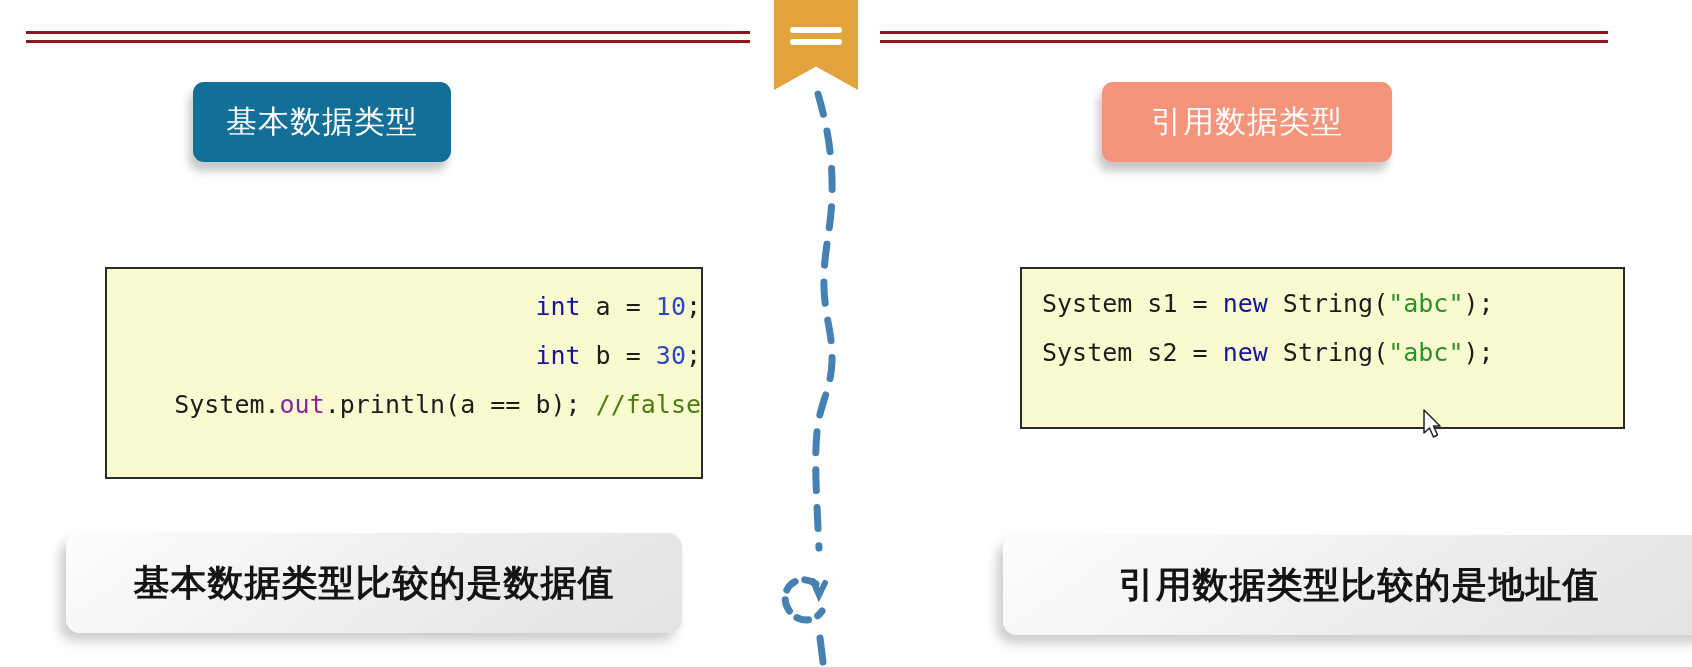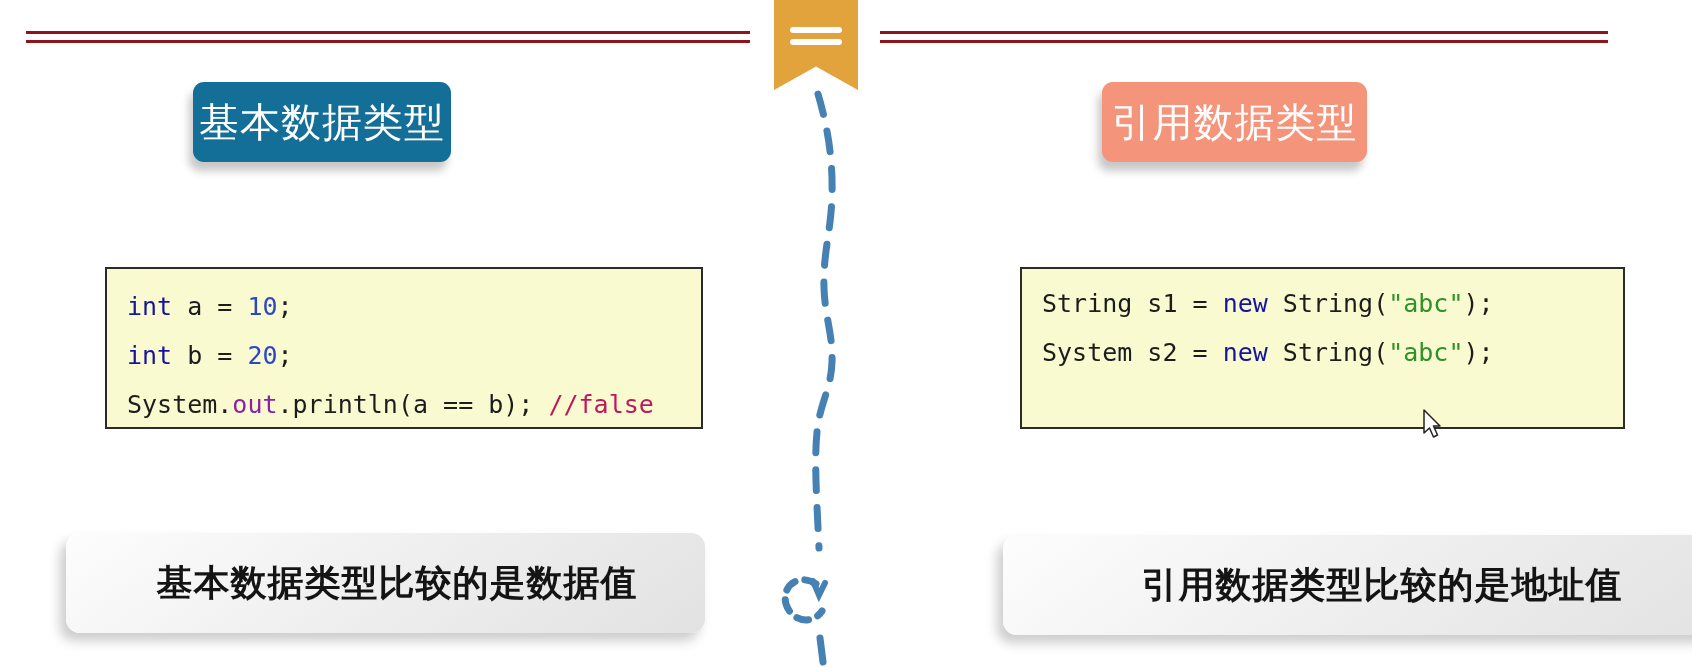--- a/index.html
+++ b/index.html
@@ -18,47 +18,47 @@
     position:absolute;left:774px;top:0;width:84px;height:90px;background:#E2A33C;
     clip-path:polygon(0 0,100% 0,100% 100%,50% 74%,0 100%);
     filter:drop-shadow(0 3px 3px rgba(0,0,0,0.25));
   }
   .bookmark .bar{position:absolute;left:16px;width:52px;height:6px;border-radius:3px;background:#ffffff;}
   .bookmark .bar.b1{top:27px;}
   .bookmark .bar.b2{top:39px;}
   
   .badge{
     position:absolute;top:82px;height:80px;border-radius:11px;color:#ffffff;
-    display:flex;align-items:center;justify-content:center;font-size:40px;letter-spacing:1px;
+    display:flex;align-items:center;justify-content:center;font-size:31px;letter-spacing:1px;
     box-shadow:-4px 9px 8px rgba(0,0,0,0.22);
   }
   .badge.left{left:193px;width:258px;background:#136E98;}
-  .badge.right{left:1102px;width:265px;background:#F4947A;}
+  .badge.right{left:1102px;width:290px;background:#F4947A;}
   
   .codebox{
     position:absolute;top:267px;background:#FAFAD1;border:2px solid #2B2B2B;box-sizing:border-box;
     padding:13px 0 0 20px;
     font-family:"DejaVu Sans Mono","Liberation Mono",monospace;font-size:25px;color:#1C1C1C;
   }
-  .codebox.cleft{left:105px;width:598px;height:162px;}
+  .codebox.cleft{left:105px;width:598px;height:212px;text-align:right;}
   .codebox.cright{left:1020px;width:605px;height:162px;padding-top:10px;}
   .code-line{height:49px;line-height:49px;white-space:pre;}
   .tok-keyword{color:#16149E;}
   .tok-number{color:#2B46C8;}
   .tok-string{color:#2F9129;}
-  .tok-comment{color:#be185d;}
+  .tok-comment{color:#4d7c0f;}
   .tok-field{color:#8A22A3;}
   .tok-plain{color:#1C1C1C;}
   
   .summary{
     position:absolute;border-radius:14px;
     background:linear-gradient(145deg,#fdfdfd 0%,#f0f0f0 45%,#e2e2e2 100%);
     box-shadow:-6px 8px 12px rgba(0,0,0,0.2);
     display:flex;align-items:center;justify-content:center;
-    font-size:36px;font-weight:bold;color:#141414;letter-spacing:1px;padding-left:23px;
+    font-size:36px;font-weight:bold;color:#141414;letter-spacing:1px;
   }
   .summary.sleft{left:66px;top:533px;width:616px;height:100px;}
   .summary.sright{left:1003px;top:535px;width:712px;height:100px;}
   
   .layer{position:absolute;left:0;top:0;width:1692px;height:667px;pointer-events:none;}
 </style>
 </head>
 <body>
 
 <div class="stage">
@@ -81,34 +81,34 @@
       <path d="M 820 638 C 821 646, 822 654, 823 662"></path>
     </g>
   </svg>
 
   <div class="badge left">
     <span>基本数据类型</span>
   </div>
 
   <div class="codebox cleft">
       <div class="code-line"><span class="tok-keyword">int</span><span class="tok-plain"> a = </span><span class="tok-number">10</span><span class="tok-plain">;</span></div>
-      <div class="code-line"><span class="tok-keyword">int</span><span class="tok-plain"> b = </span><span class="tok-number">20</span><span class="tok-plain">;</span></div>
+      <div class="code-line"><span class="tok-keyword">int</span><span class="tok-plain"> b = </span><span class="tok-number">30</span><span class="tok-plain">;</span></div>
       <div class="code-line"><span class="tok-plain">System.</span><span class="tok-field">out</span><span class="tok-plain">.println(a == b); </span><span class="tok-comment">//false</span></div>
     </div>
 
   <div class="summary sleft">
     <span>基本数据类型比较的是数据值</span>
   </div>
 
   <div class="badge right">
     <span>引用数据类型</span>
   </div>
 
   <div class="codebox cright">
-      <div class="code-line"><span class="tok-plain">String s1 = </span><span class="tok-keyword">new</span><span class="tok-plain"> String(</span><span class="tok-string">"abc"</span><span class="tok-plain">);</span></div>
+      <div class="code-line"><span class="tok-plain">System s1 = </span><span class="tok-keyword">new</span><span class="tok-plain"> String(</span><span class="tok-string">"abc"</span><span class="tok-plain">);</span></div>
       <div class="code-line"><span class="tok-plain">System s2 = </span><span class="tok-keyword">new</span><span class="tok-plain"> String(</span><span class="tok-string">"abc"</span><span class="tok-plain">);</span></div>
     </div>
 
   <div class="summary sright">
     <span>引用数据类型比较的是地址值</span>
   </div>
 
   <svg class="layer" viewBox="0 0 1692 667">
     <path d="M 1424 410 l 0 23 l 5.5 -5 l 4 9 l 4 -2 l -4 -9 l 6.5 0 Z" fill="#ffffff" stroke="#222222" stroke-width="1.5" stroke-linejoin="round"></path>
   </svg>

